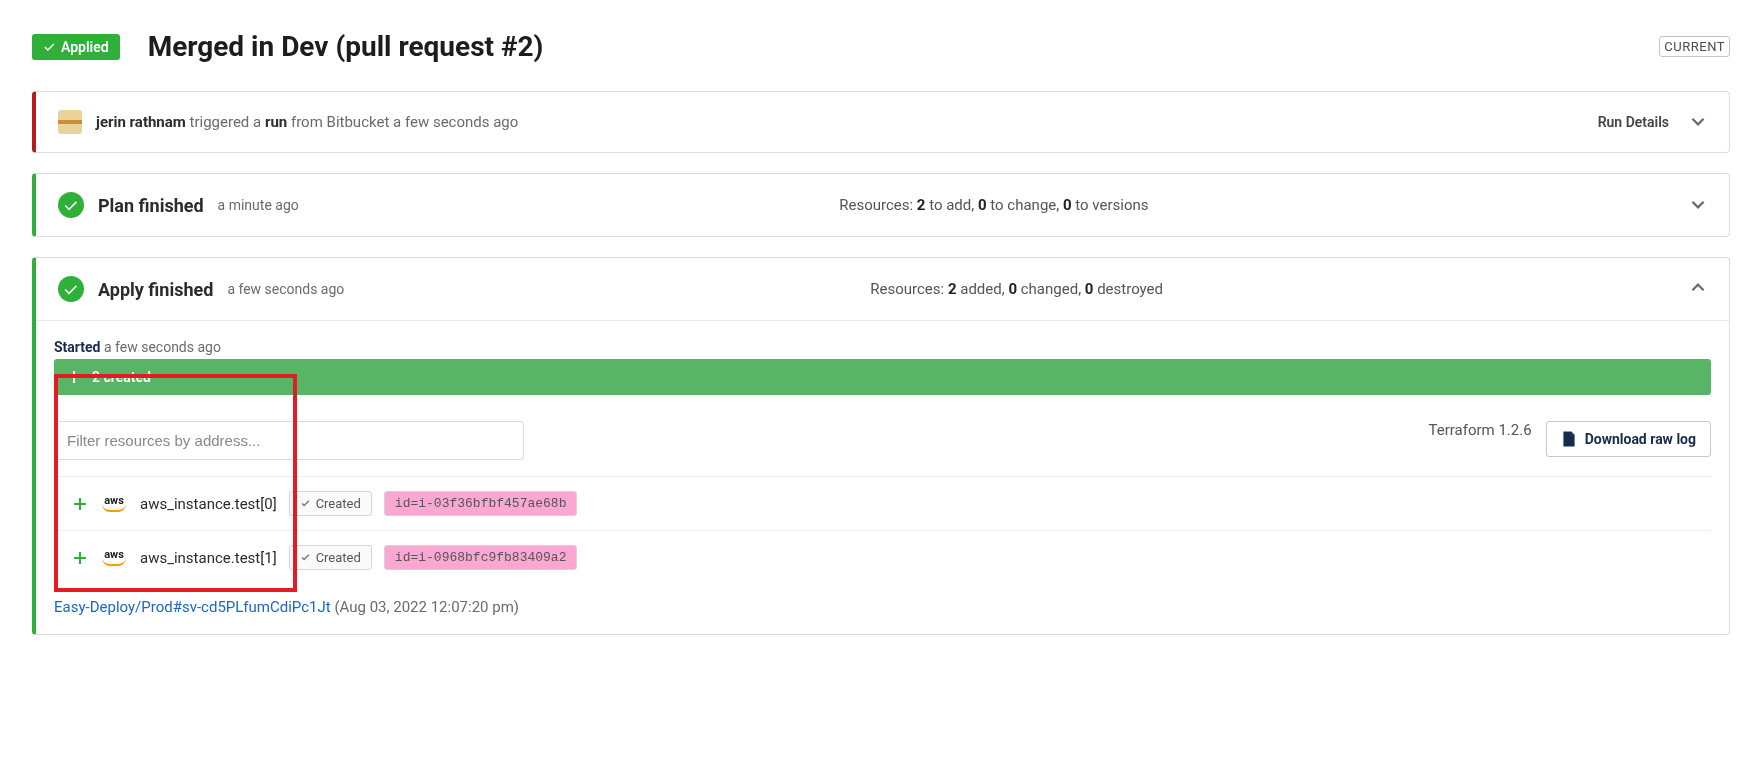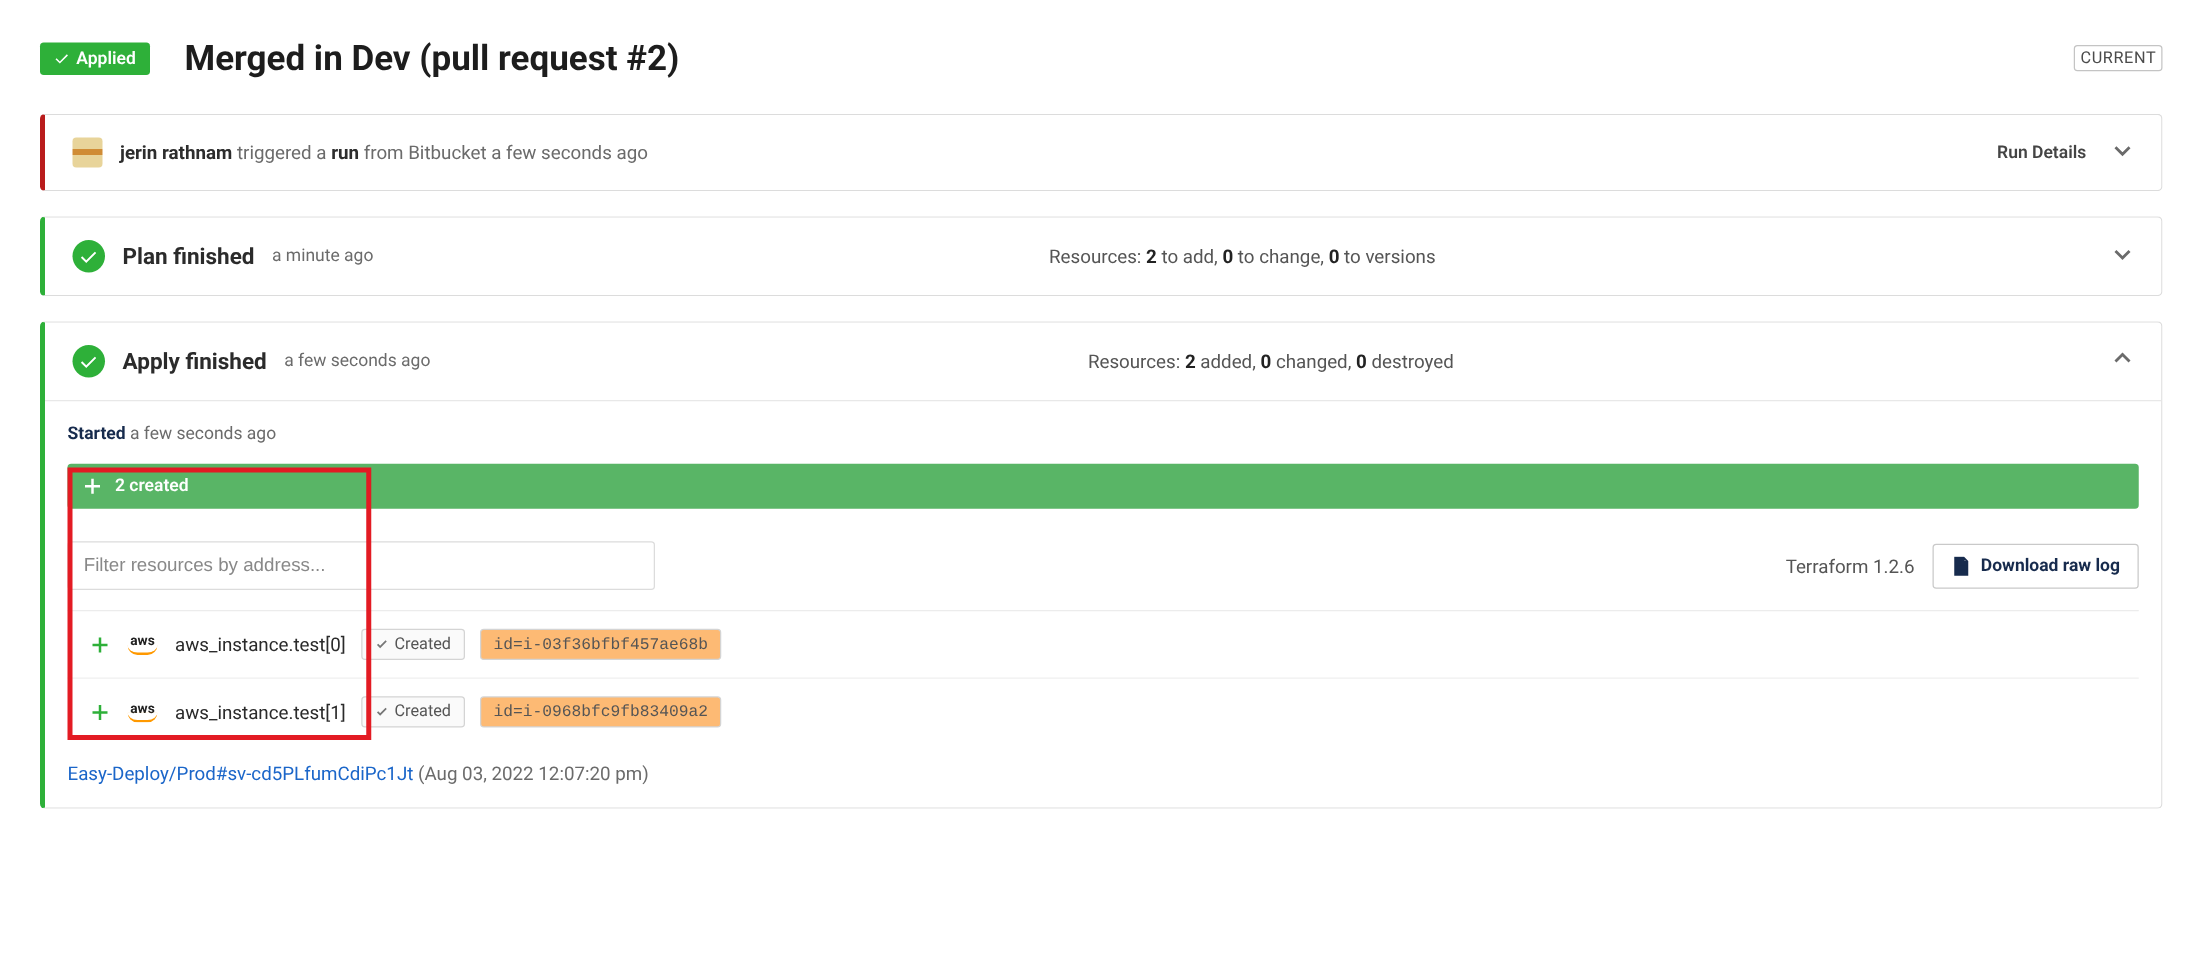--- a/index.html
+++ b/index.html
@@ -93,40 +93,40 @@
   .check-circle svg { width: 16px; height: 16px; }
 
   .section-title { font-size: 18px; font-weight: 700; color: #2b2b2b; }
   .section-sub   { font-size: 14px; color: #6b6b6b; }
 
   .resources-text { color: #555; font-size: 15px; }
   .resources-text b { color: #222; }
 
   .card-body { padding: 0 18px 18px 18px; border-top: 1px solid #e8e8e8; }
   .started {
-    padding: 18px 0 16px 0;
+    padding: 18px 0 4px 0;
     font-size: 14px;
   }
   .started-label { font-weight: 700; }
   .started-time  { color: #6b6b6b; }
 
   .created-bar {
     background: #59b566;
     color: #fff;
     font-weight: 600;
     padding: 10px 12px;
     border-radius: 3px;
     display: flex; align-items: center; gap: 10px;
     cursor: pointer;
   }
   .created-bar svg { width: 16px; height: 16px; }
 
   .filter-row {
     display: flex;
-    align-items: center;
+    align-items: flex-start;
     gap: 14px;
     padding: 26px 0 16px 0;
     border-bottom: 1px solid #ececec;
   }
   .filter-input {
     width: 470px;
     padding: 10px 12px;
     font-size: 15px;
     border: 1px solid #dcdcdc;
     border-radius: 3px;
@@ -189,21 +189,21 @@
     gap: 5px;
     background: #fafafa;
   }
   .pill-id {
     border: 1px solid #d4d4d4;
     border-radius: 3px;
     padding: 4px 10px;
     font-family: "SFMono-Regular", Consolas, "Liberation Mono", Menlo, monospace;
     font-size: 13px;
     color: #555;
-    background: #fdba74;
+    background: #f9a8d4;
   }
 
   .state-versions {
     padding-top: 14px;
   }
   .state-versions-title {
     font-weight: 700;
     font-size: 15px;
     margin-bottom: 6px;
   }

